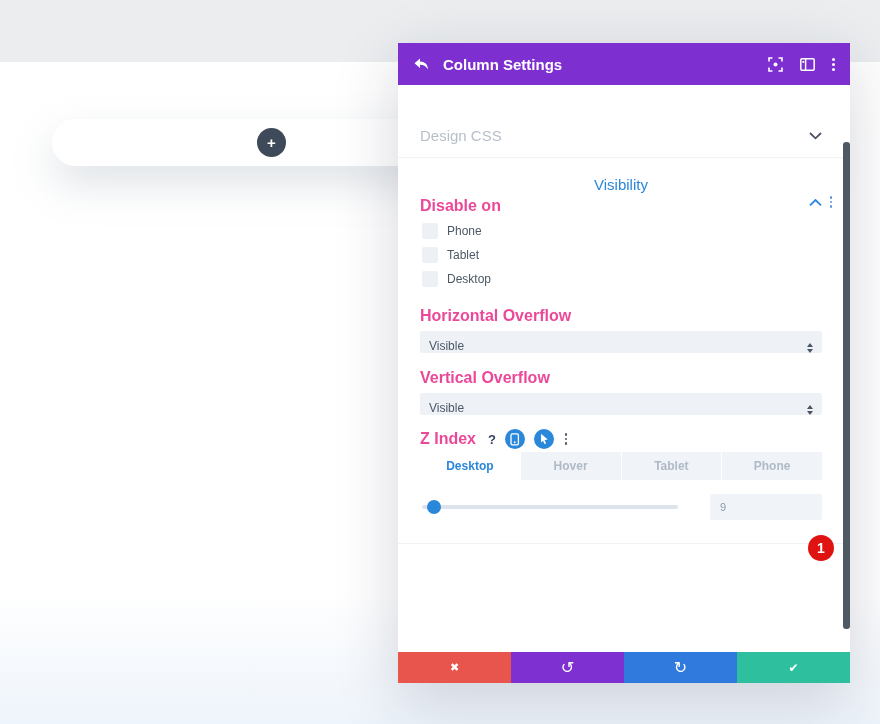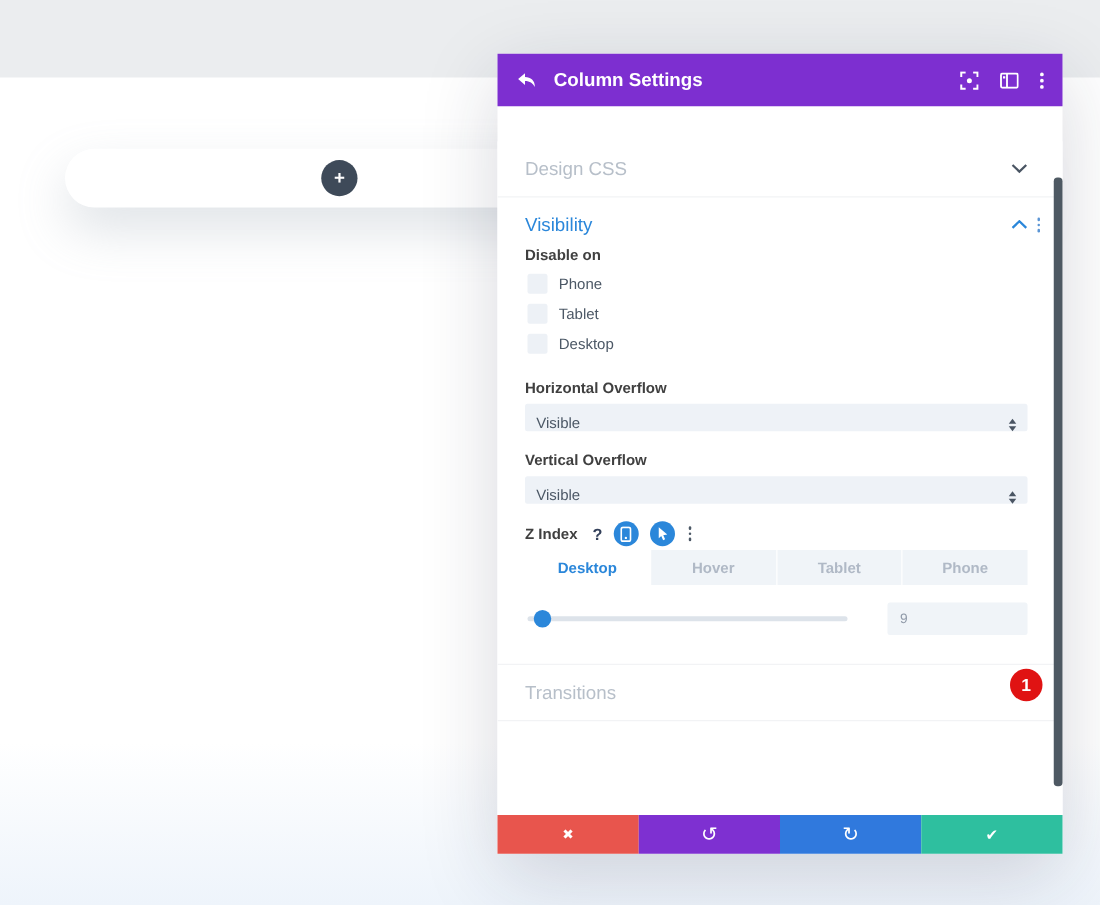--- a/index.html
+++ b/index.html
@@ -43,28 +43,28 @@
     background:#fff; overflow:hidden; }
 
   .section-row { height:45px; display:flex; align-items:center; padding:0 28px 0 22px;
     border-bottom:1px solid #f2f3f5; cursor:pointer; }
   .section-label { font-size:15px; color:#b7bfc9; }
   .section-row .chev { margin-left:auto; }
 
   
   .vis-section { padding:0 28px 23px 22px; border-bottom:1px solid #f2f3f5; }
   .vis-head { display:flex; align-items:center; padding-top:18px; height:26px;
-    cursor:pointer; }
+    cursor:pointer;flex-direction:column; }
   .vis-title { font-size:15px; color:#2b87da; }
   .vis-head-icons { margin-left:auto; display:flex; align-items:center; gap:8px;
     margin-right:-10px; }
   .dots-blue { display:flex; flex-direction:column; gap:2px; cursor:pointer; }
   .dots-blue i { width:2.5px; height:2.5px; border-radius:50%; background:#5b95d5; display:block; }
 
-  .field-label { font-size:12px; font-weight:bold; color:#404040; }
+  .field-label { font-size:16px; font-weight:bold; color:#ec4899; }
   .disable-label { margin-top:13px; }
 
   .chk-row { display:flex; align-items:center; margin-top:8px; height:16px; }
   .chk-box { width:16px; height:16px; background:#edf1f6; border-radius:2px;
     margin-left:2px; cursor:pointer; }
   .chk-label { font-size:12px; color:#4c5866; margin-left:9px; }
 
   .overflow-label { margin-top:20px; font-weight:bold; }
   .select-box { margin-top:6px; height:22px; background:#eef2f7; border-radius:2px;
     display:flex; align-items:flex-end; padding:0 9px; cursor:pointer; }
@@ -253,28 +253,20 @@
 
         <div class="slider-row">
           <span class="slider-wrap">
             <span class="slider-track"></span>
             <span class="slider-handle" style="left: calc(2%);"></span>
           </span>
           <input class="z-input" readonly="" value="9" style="">
         </div>
       </div>
 
-      <div class="section-row transitions-row">
-        <span class="section-label">Transitions</span>
-        <span class="chev">
-          <svg width="13" height="8" viewBox="0 0 13 8">
-            <polyline points="1,1 6.5,6.3 12,1" stroke="#4a5563" stroke-width="1.8" fill="none"></polyline>
-          </svg>
-        </span>
-      </div>
 
     </div>
 
     <div class="badge">1</div>
 
     <div class="scrollbar"></div>
 
     <div class="modal-footer">
       <div class="f-btn close">✖</div>
       <div class="f-btn undo">↺</div>

